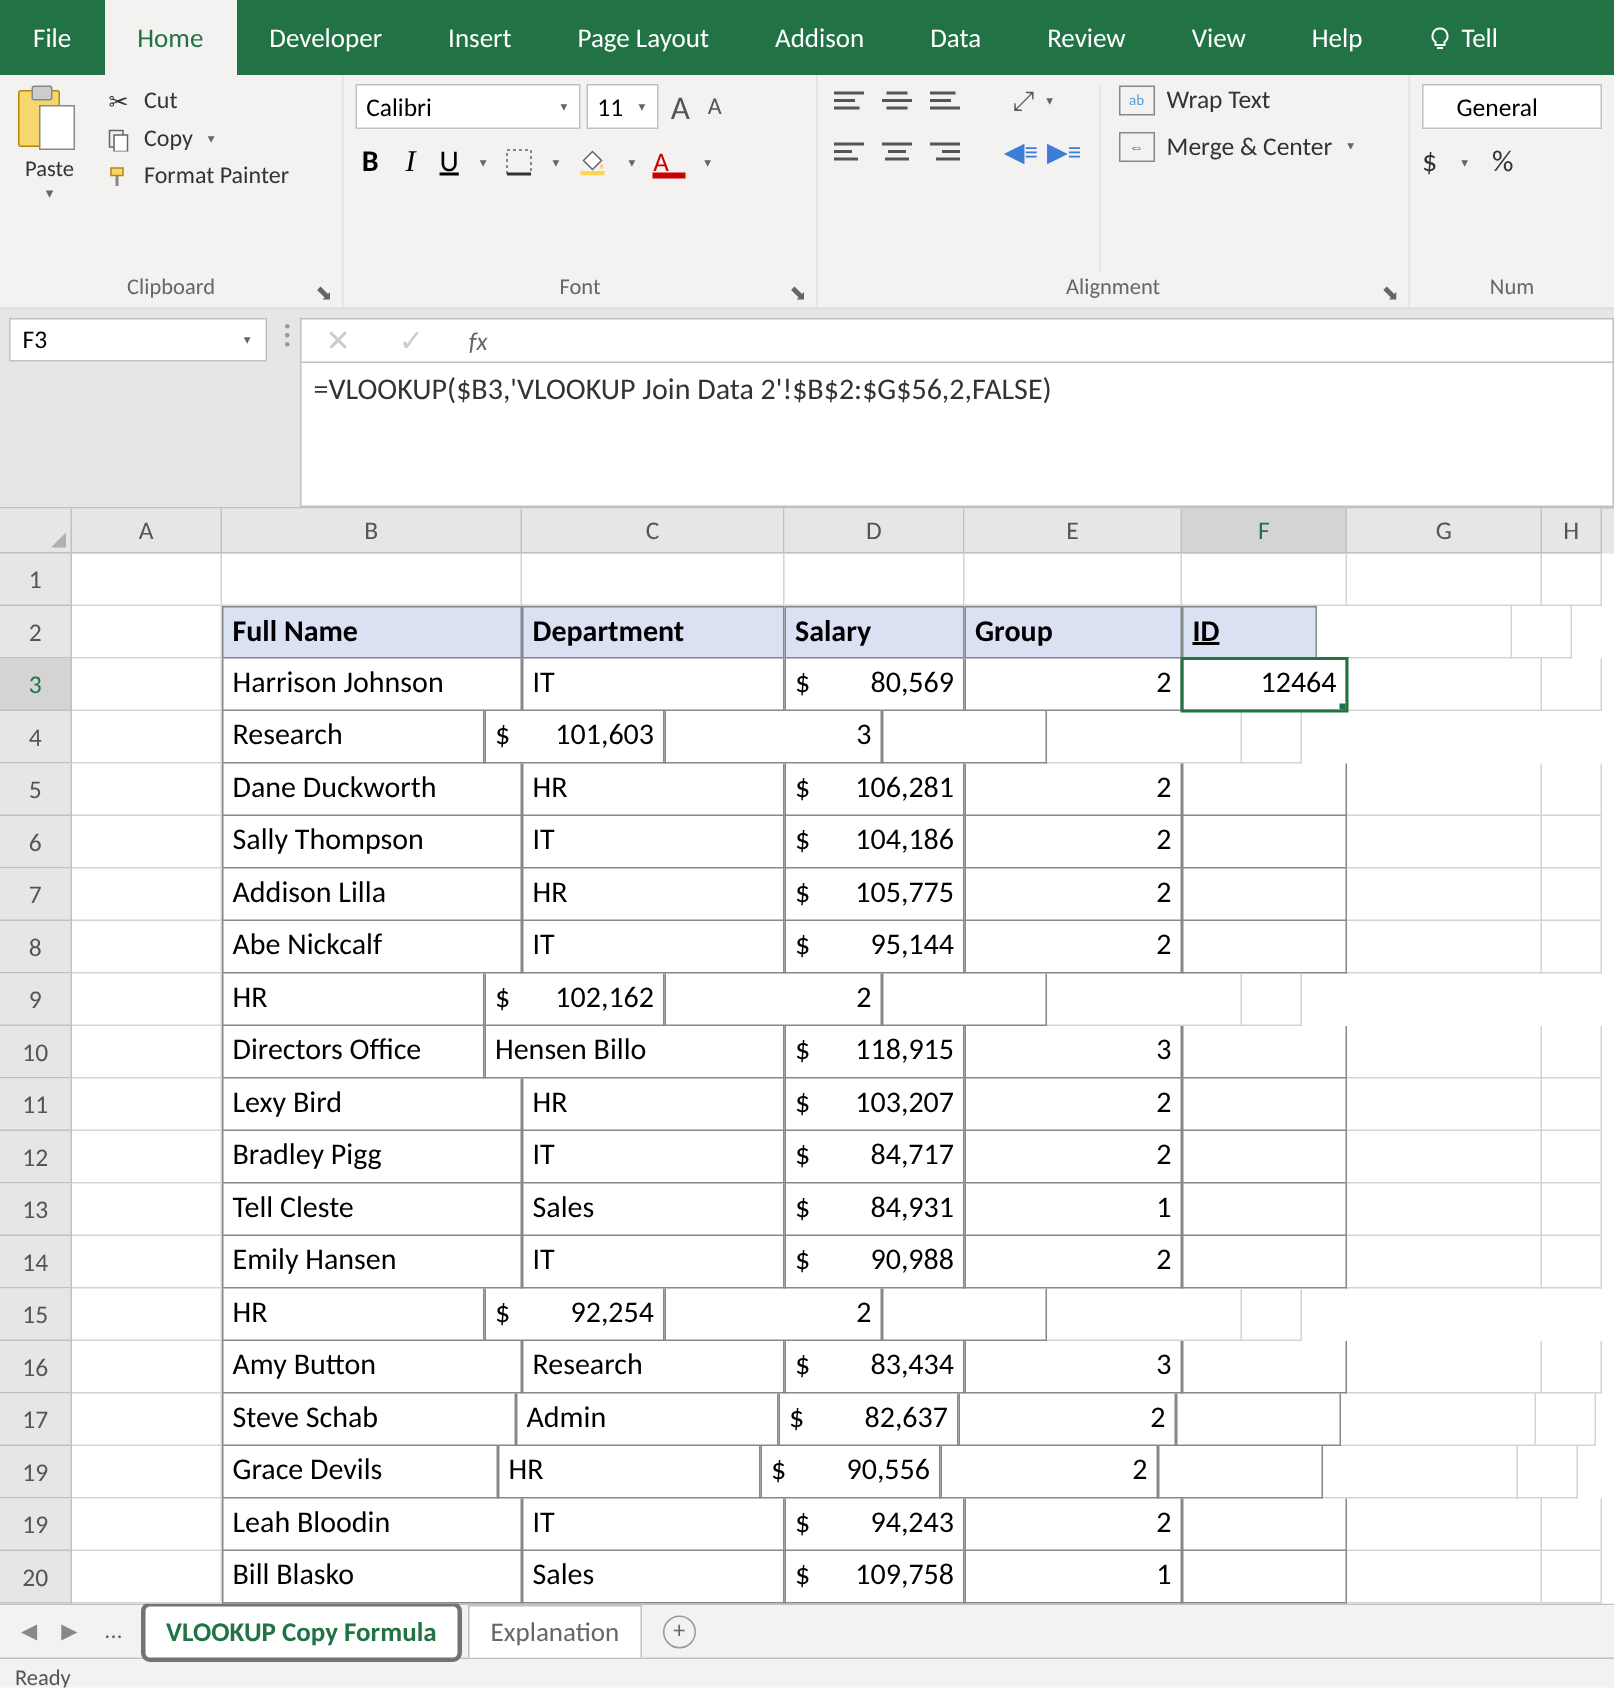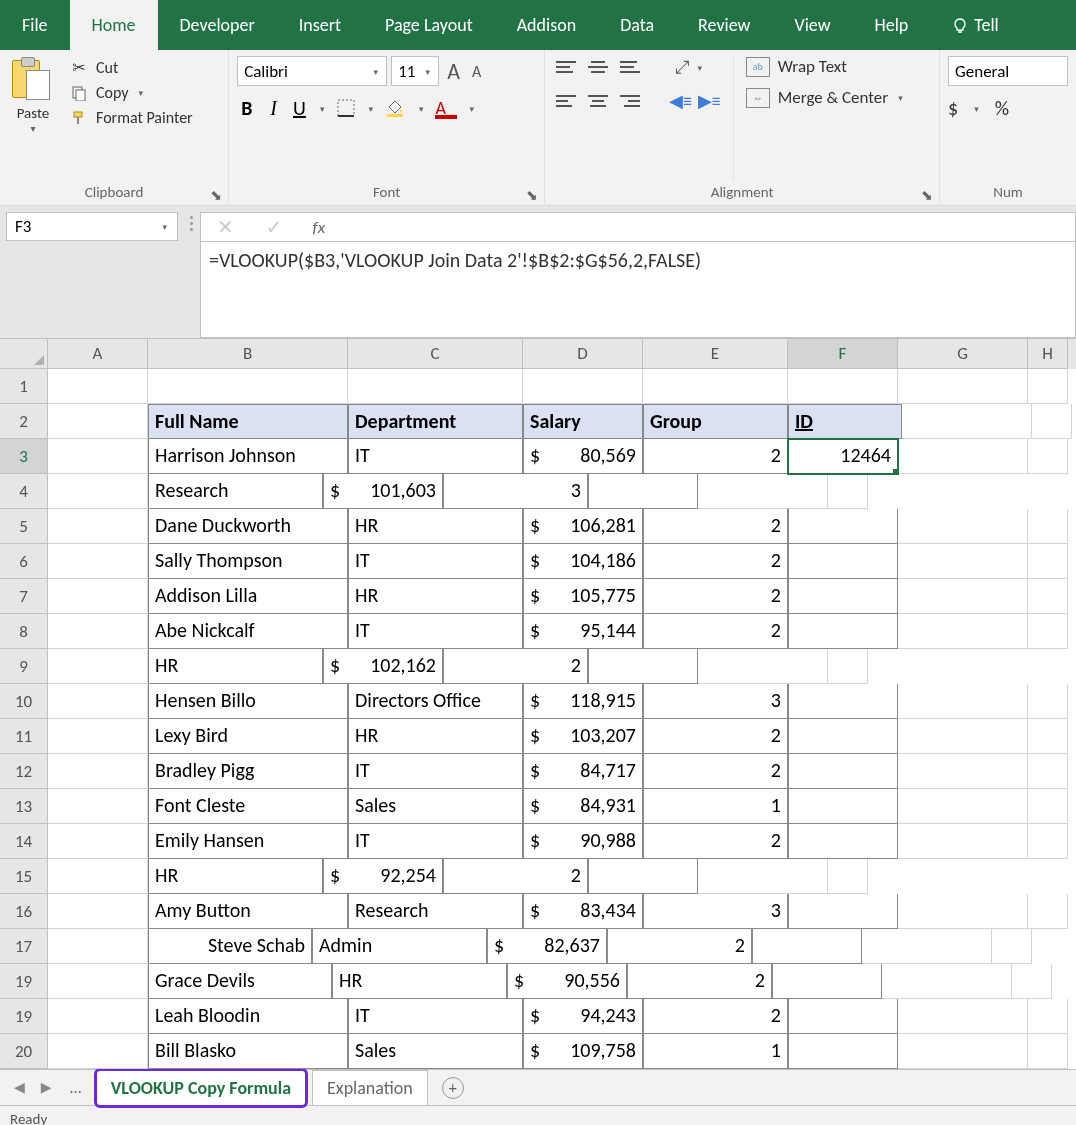--- a/index.html
+++ b/index.html
@@ -50,21 +50,21 @@
   
   .align-group .group-body { flex-direction:column; gap:8px;}
   .align-row { display:flex; align-items:center; gap:6px;}
   .align-btn { width:26px; height:22px; display:flex; flex-direction:column; justify-content:center; gap:3px; padding:0 3px;}
   .align-btn span { height:2px; background:#555;}
   .wrap-merge { display:flex; flex-direction:column; gap:10px; padding-left:12px; border-left:1px solid #e1e1e1; margin-left:4px;}
   .wrap-item { display:flex; align-items:center; gap:8px; font-size:17px; color:#333;}
   .ab-icon { width:24px; height:20px; border:1px solid #888; font-size:10px; display:flex; align-items:center; justify-content:center; color:#5b9bd5;}
   
   .num-group .group-body { flex-direction:column; gap:10px;}
-  .num-format { width:120px; height:30px; border:1px solid #c0c0c0; background:#fff; padding:3px 6px; font-size:17px; display:flex; align-items:center;}
+  .num-format { width:120px; height:30px; border:1px solid #c0c0c0; background:#fff; padding:3px 22px; font-size:17px; display:flex; align-items:center;}
   .num-row { display:flex; align-items:center; gap:14px; font-size:20px; color:#333;}
   .name-box { width:130px; border:1px solid #c0c0c0; margin:4px 6px 0 6px; padding:3px 8px; font-size:17px; display:flex; align-items:center; justify-content:space-between; background:#fff;}
   .fx-label { font-style:italic; font-size:17px; color:#666; padding:0 14px;}
   .formula-area { height:120px; background:#fff; padding:6px 8px; font-size:20px; color:#333; border-bottom:1px solid #d8d8d8;}
   .drag-dots { width:10px; display:flex; flex-direction:column; gap:3px; align-items:center; padding-top:4px;}
   .drag-dots span { width:3px; height:3px; background:#999; border-radius:50%;}
   
   
   .sheet { position:relative; background:#fff;}
   .col-headers { display:flex; background:#e6e6e6; border-top:1px solid #c0c0c0;}
@@ -88,21 +88,21 @@
   .sal .ds { float:left;}
   .grp { text-align:right;}
   .idc { text-align:right;}
   .selected-cell { outline:2px solid #217346; outline-offset:-1px; position:relative;}
   .selected-cell::after { content:""; position:absolute; right:-3px; bottom:-3px; width:6px; height:6px; background:#217346; border:1px solid #fff;}
   
   
   .sheet-tabs-bar { height:36px; background:#f3f2f1; border-top:1px solid #c0c0c0; display:flex; align-items:center; padding:0 8px; gap:4px;}
   .nav-arrow { font-size:14px; color:#888; padding:0 6px;}
   .sheet-tab { padding:6px 14px; font-size:18px; background:#fff; border:1px solid #c0c0c0; border-bottom:none; color:#666;}
-  .sheet-tab.active { color:#217346; font-weight:bold; border:3px solid #6d28d9; border-radius:6px; background:#fff;}
+  .sheet-tab.active { color:#217346; font-weight:bold; border:3px solid #737373; border-radius:6px; background:#fff;}
   .add-sheet { width:22px; height:22px; border:1px solid #999; border-radius:50%; text-align:center; line-height:20px; color:#666; margin-left:10px;}
   
   .status-bar { height:28px; background:#f3f2f1; border-top:1px solid #c0c0c0; padding:4px 10px; font-size:15px; color:#555;}
 </style>
 </head>
 <body>
 
 <div class="ribbon-tabs">
   <div class="ribbon-tab">File</div>
   <div class="ribbon-tab active">Home</div>
@@ -349,21 +349,21 @@
           <div class="cell " style="width: 110px;"></div>
           <div class="cell " style="width: 130px;"></div>
           <div class="cell " style="width: 40px;"></div>
         </div>
         <div class="row">
           <div class="cell " style="width: 100px;"></div>
           <div class="cell hdr-cell" style="width: 200px;">Full Name</div>
           <div class="cell hdr-cell" style="width: 175px;">Department</div>
           <div class="cell hdr-cell" style="width: 120px;">Salary</div>
           <div class="cell hdr-cell" style="width: 145px;">Group</div>
-          <div class="cell hdr-cell" style="width: 114px; text-decoration: underline;">ID</div>
+          <div class="cell hdr-cell" style="width: 90px; text-decoration: underline;">ID</div>
           <div class="cell " style="width: 130px;"></div>
           <div class="cell " style="width: 40px;"></div>
         </div>
         <div class="row">
           <div class="cell " style="width: 100px;"></div>
           <div class="cell data-cell left-b" style="width: 200px;">Harrison Johnson</div>
           <div class="cell data-cell" style="width: 175px;">IT</div>
           <div class="cell data-cell sal" style="width: 120px;"><span class="ds">$</span>80,569</div>
           <div class="cell data-cell grp" style="width: 145px;">2</div>
           <div class="cell data-cell idc selected-cell" style="width: 110px;">12464</div>
@@ -423,22 +423,22 @@
           <div class="cell " style="width: 100px;"></div>
           <div class="cell data-cell" style="width: 175px;">HR</div>
           <div class="cell data-cell sal" style="width: 120px;"><span class="ds">$</span>102,162</div>
           <div class="cell data-cell grp" style="width: 145px;">2</div>
           <div class="cell data-cell idc" style="width: 110px;"></div>
           <div class="cell " style="width: 130px;"></div>
           <div class="cell " style="width: 40px;"></div>
         </div>
         <div class="row">
           <div class="cell " style="width: 100px;"></div>
+          <div class="cell data-cell" style="width: 175px;">Directors Office</div>
           <div class="cell data-cell left-b" style="width: 200px;">Hensen Billo</div>
-          <div class="cell data-cell" style="width: 175px;">Directors Office</div>
           <div class="cell data-cell sal" style="width: 120px;"><span class="ds">$</span>118,915</div>
           <div class="cell data-cell grp" style="width: 145px;">3</div>
           <div class="cell data-cell idc" style="width: 110px;"></div>
           <div class="cell " style="width: 130px;"></div>
           <div class="cell " style="width: 40px;"></div>
         </div>
         <div class="row">
           <div class="cell " style="width: 100px;"></div>
           <div class="cell data-cell left-b" style="width: 200px;">Lexy Bird</div>
           <div class="cell data-cell" style="width: 175px;">HR</div>
@@ -453,21 +453,21 @@
           <div class="cell data-cell left-b" style="width: 200px;">Bradley Pigg</div>
           <div class="cell data-cell" style="width: 175px;">IT</div>
           <div class="cell data-cell sal" style="width: 120px;"><span class="ds">$</span>84,717</div>
           <div class="cell data-cell grp" style="width: 145px;">2</div>
           <div class="cell data-cell idc" style="width: 110px;"></div>
           <div class="cell " style="width: 130px;"></div>
           <div class="cell " style="width: 40px;"></div>
         </div>
         <div class="row">
           <div class="cell " style="width: 100px;"></div>
-          <div class="cell data-cell left-b" style="width: 200px;">Font Cleste</div>
+          <div class="cell data-cell left-b" style="width: 200px;">Tell Cleste</div>
           <div class="cell data-cell" style="width: 175px;">Sales</div>
           <div class="cell data-cell sal" style="width: 120px;"><span class="ds">$</span>84,931</div>
           <div class="cell data-cell grp" style="width: 145px;">1</div>
           <div class="cell data-cell idc" style="width: 110px;"></div>
           <div class="cell " style="width: 130px;"></div>
           <div class="cell " style="width: 40px;"></div>
         </div>
         <div class="row">
           <div class="cell " style="width: 100px;"></div>
           <div class="cell data-cell left-b" style="width: 200px;">Emily Hansen</div>
@@ -492,21 +492,21 @@
           <div class="cell data-cell left-b" style="width: 200px;">Amy Button</div>
           <div class="cell data-cell" style="width: 175px;">Research</div>
           <div class="cell data-cell sal" style="width: 120px;"><span class="ds">$</span>83,434</div>
           <div class="cell data-cell grp" style="width: 145px;">3</div>
           <div class="cell data-cell idc" style="width: 110px;"></div>
           <div class="cell " style="width: 130px;"></div>
           <div class="cell " style="width: 40px;"></div>
         </div>
         <div class="row">
           <div class="cell " style="width: 100px;"></div>
-          <div class="cell data-cell left-b" style="width: 164px; text-align: right;">Steve Schab</div>
+          <div class="cell data-cell left-b" style="width: 196px;">Steve Schab</div>
           <div class="cell data-cell" style="width: 175px;">Admin</div>
           <div class="cell data-cell sal" style="width: 120px;"><span class="ds">$</span>82,637</div>
           <div class="cell data-cell grp" style="width: 145px;">2</div>
           <div class="cell data-cell idc" style="width: 110px;"></div>
           <div class="cell " style="width: 130px;"></div>
           <div class="cell " style="width: 40px;"></div>
         </div>
         <div class="row">
           <div class="cell " style="width: 100px;"></div>
           <div class="cell data-cell left-b" style="width: 184px;">Grace Devils</div>

